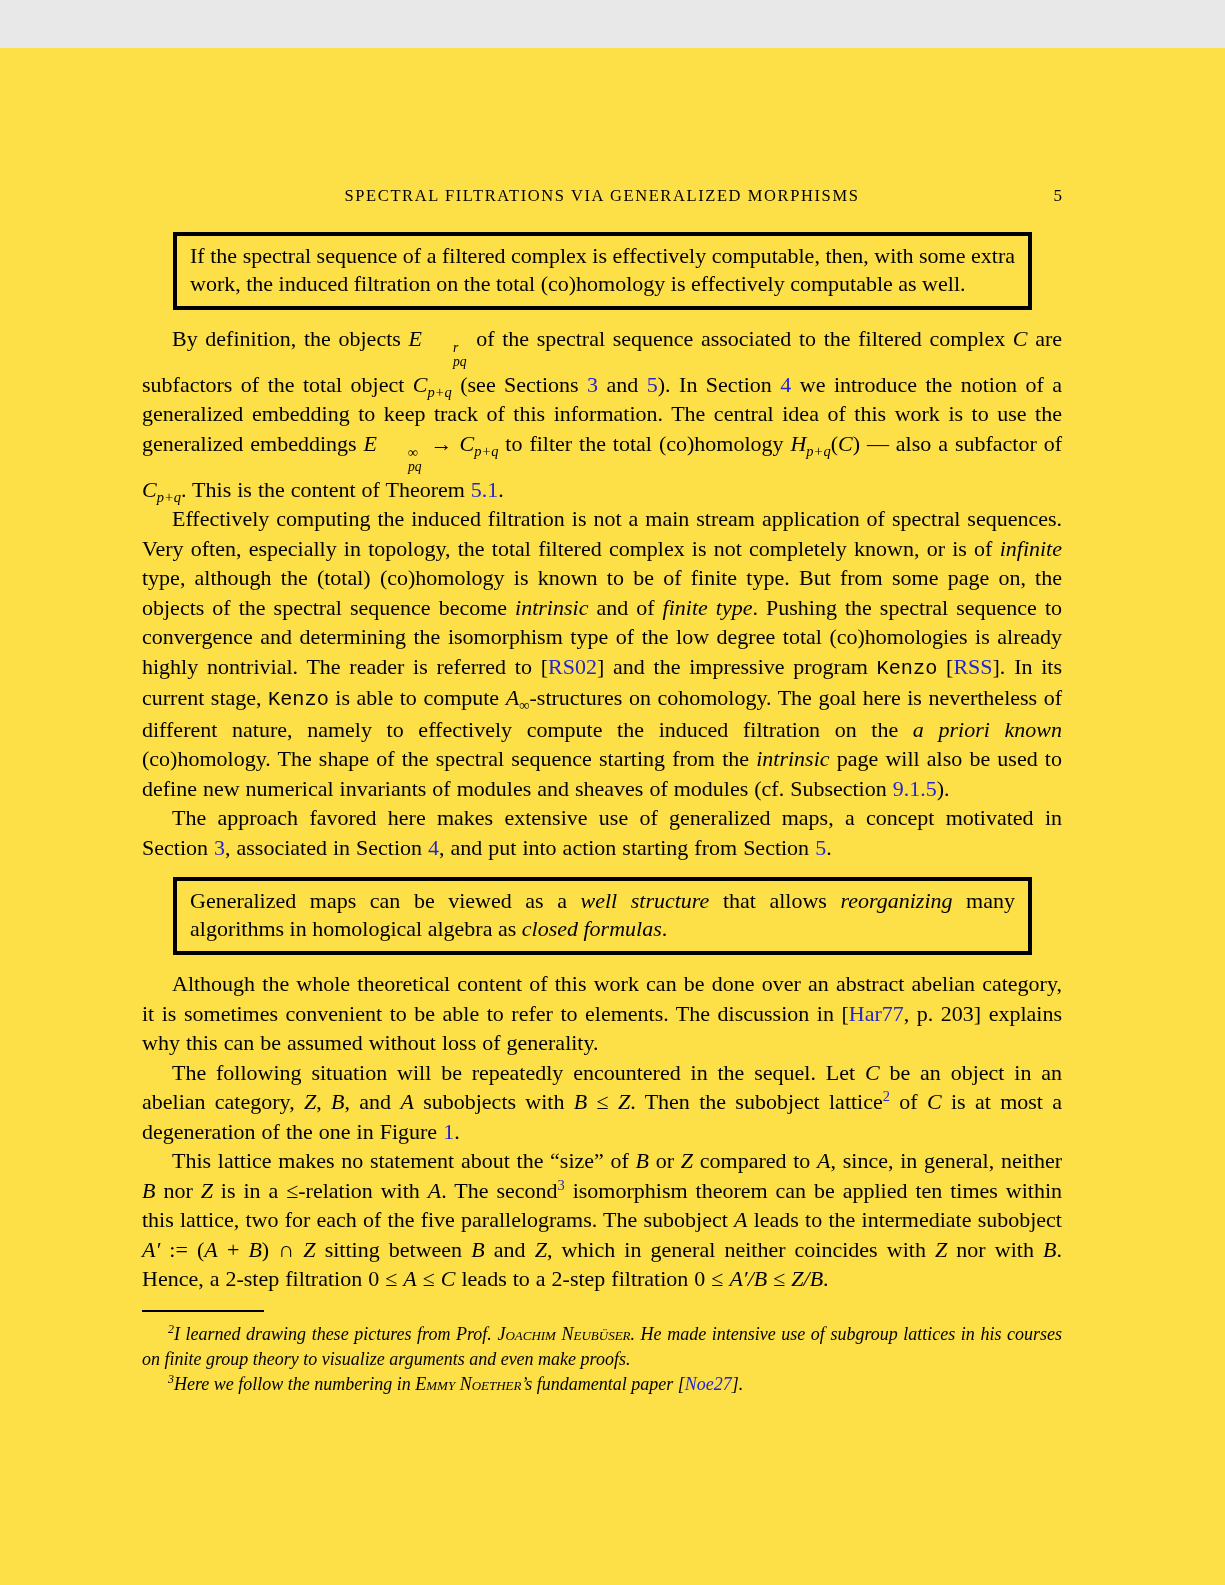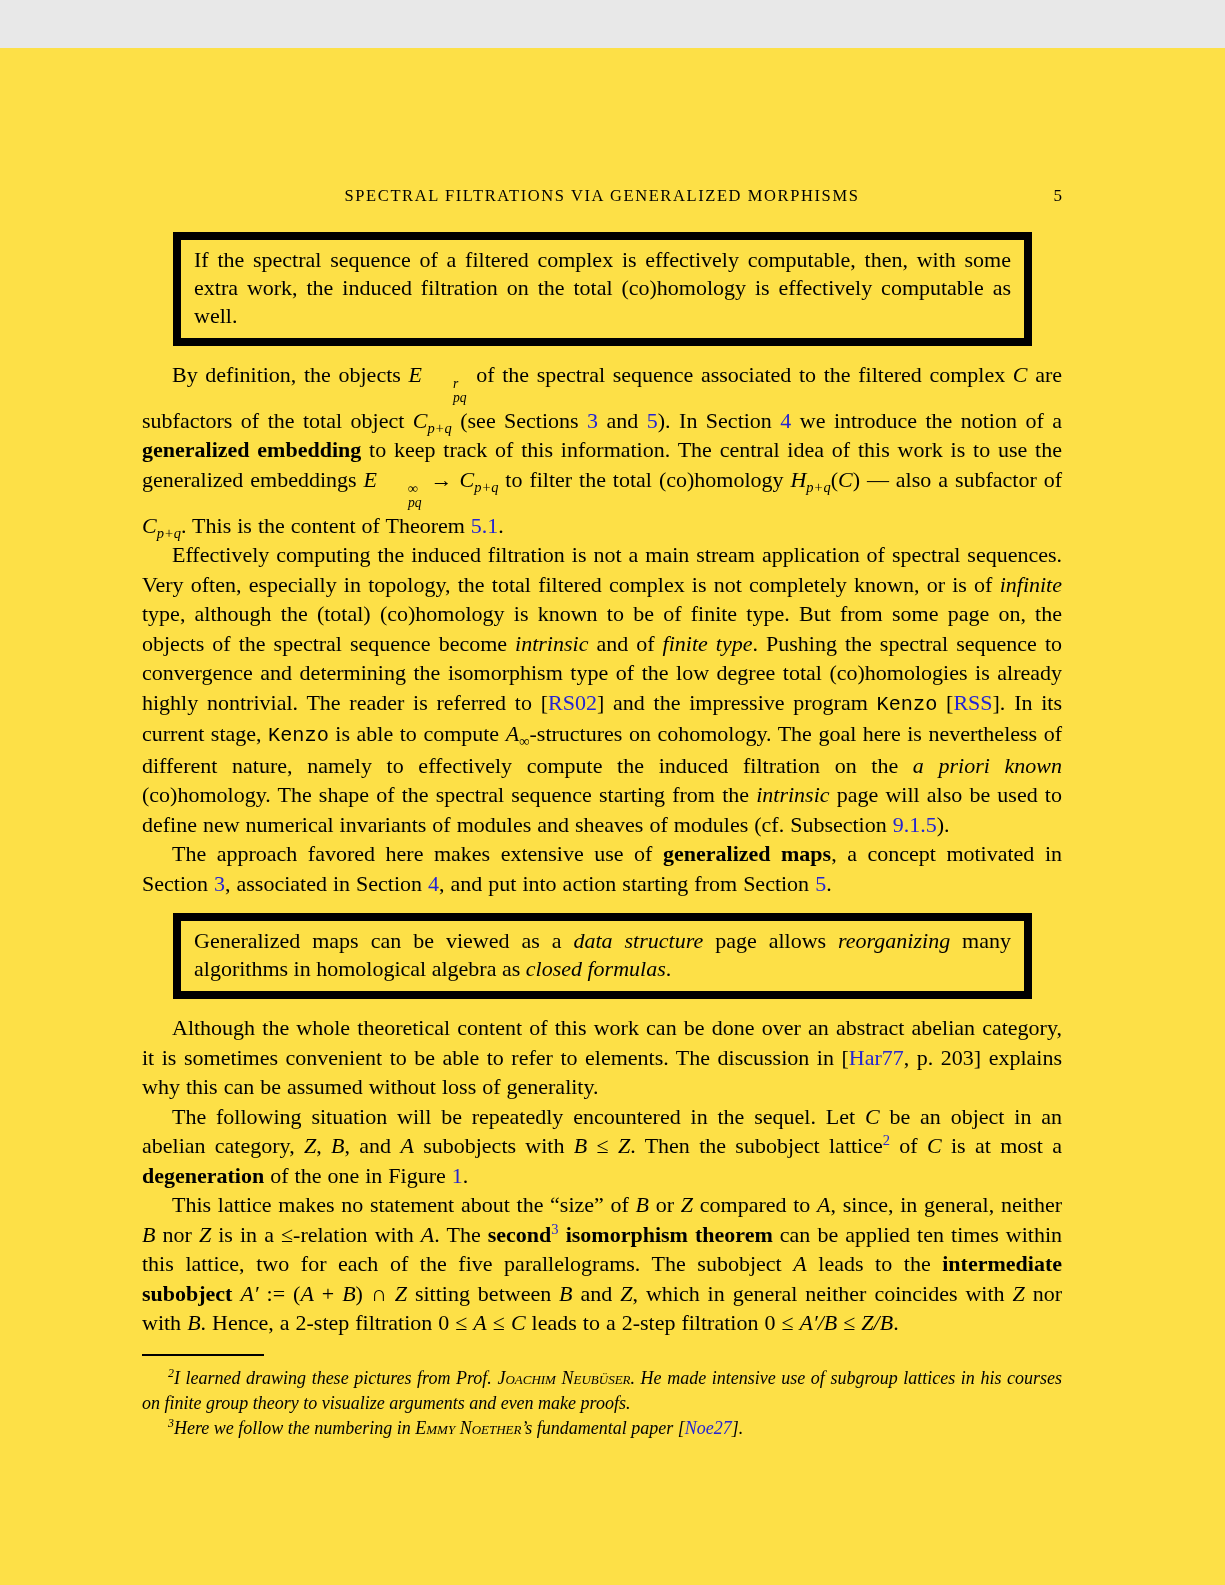--- a/index.html
+++ b/index.html
@@ -33,38 +33,38 @@
   }
   .para{
     font-size:22px;
     line-height:29.5px;
     text-align:justify;
     text-indent:30px;
     word-spacing:0.5px;
     margin:0;
   }
   .framed{
-    border:8px solid #000000;
+    border:4px solid #000000;
     margin:15px 30px 14px 31px;
     padding:6px 13px 8px 13px;
     font-size:22px;
     line-height:28px;
     text-align:justify;
     text-indent:0;
   }
   .heading{
     font-variant:small-caps;
     text-align:center;
     font-size:22px;
     letter-spacing:0.8px;
     margin:26px 0 18px 0;
   }
   .it{font-style:italic;}
   .mi{font-style:italic;}
-  .bf{font-weight:bold;}
+  .bf{font-weight:normal;}
   .tt{font-family:"Liberation Mono", monospace;font-size:0.92em;}
   .sc{font-variant:small-caps;}
   .lk{color:#2424d2;}
   .sup{vertical-align:super;font-size:0.66em;line-height:0;}
   .sub{vertical-align:sub;font-size:0.66em;line-height:0;font-style:italic;}
   .sub.rm{font-style:normal;}
   .stack{
     display:inline-flex;
     flex-direction:column;
     align-items:flex-start;
@@ -108,21 +108,21 @@
         <div class="framed"><span>If the spectral sequence of a filtered complex is effectively computable, then, with some extra work, the induced filtration on the total (co)homology is effectively computable as well.</span></div>
         <div class="para"><span>By definition, the objects </span><span class="mi">E</span><span class="mi stack">
             <span class="ss">r</span>
             <span class="ss">pq</span>
           </span><span> of the spectral sequence associated to the filtered complex </span><span class="mi">C</span><span> are subfactors of the total object </span><span class="mi">C</span><span class="sub">p+q</span><span> (see Sections </span><span class="lk">3</span><span> and </span><span class="lk">5</span><span>). In Section </span><span class="lk">4</span><span> we introduce the notion of a </span><span class="bf">generalized embedding</span><span> to keep track of this information. The central idea of this work is to use the generalized embeddings </span><span class="mi">E</span><span class="mi stack">
             <span class="ss">∞</span>
             <span class="ss">pq</span>
           </span><span> → </span><span class="mi">C</span><span class="sub">p+q</span><span> to filter the total (co)homology </span><span class="mi">H</span><span class="sub">p+q</span><span>(</span><span class="mi">C</span><span>) — also a subfactor of </span><span class="mi">C</span><span class="sub">p+q</span><span>. This is the content of Theorem </span><span class="lk">5.1</span><span>.</span></div>
         <div class="para"><span>Effectively computing the induced filtration is not a main stream application of spectral sequences. Very often, especially in topology, the total filtered complex is not completely known, or is of </span><span class="it">infinite</span><span> type, although the (total) (co)homology is known to be of finite type. But from some page on, the objects of the spectral sequence become </span><span class="it">intrinsic</span><span> and of </span><span class="it">finite type</span><span>. Pushing the spectral sequence to convergence and determining the isomorphism type of the low degree total (co)homologies is already highly nontrivial. The reader is referred to [</span><span class="lk">RS02</span><span>] and the impressive program </span><span class="tt">Kenzo</span><span> [</span><span class="lk">RSS</span><span>]. In its current stage, </span><span class="tt">Kenzo</span><span> is able to compute </span><span class="mi">A</span><span class="sub rm">∞</span><span>-structures on cohomology. The goal here is nevertheless of different nature, namely to effectively compute the induced filtration on the </span><span class="it">a priori known</span><span> (co)homology. The shape of the spectral sequence starting from the </span><span class="it">intrinsic</span><span> page will also be used to define new numerical invariants of modules and sheaves of modules (cf. Subsection </span><span class="lk">9.1.5</span><span>).</span></div>
         <div class="para"><span>The approach favored here makes extensive use of </span><span class="bf">generalized maps</span><span>, a concept motivated in Section </span><span class="lk">3</span><span>, associated in Section </span><span class="lk">4</span><span>, and put into action starting from Section </span><span class="lk">5</span><span>.</span></div>
-        <div class="framed"><span>Generalized maps can be viewed as a </span><span class="it">data structure</span><span> page allows </span><span class="it">reorganizing</span><span> many algorithms in homological algebra as </span><span class="it">closed formulas</span><span>.</span></div>
+        <div class="framed"><span>Generalized maps can be viewed as a </span><span class="it">well structure</span><span> that allows </span><span class="it">reorganizing</span><span> many algorithms in homological algebra as </span><span class="it">closed formulas</span><span>.</span></div>
         <div class="para"><span>Although the whole theoretical content of this work can be done over an abstract abelian category, it is sometimes convenient to be able to refer to elements. The discussion in [</span><span class="lk">Har77</span><span>, p. 203] explains why this can be assumed without loss of generality.</span></div>
         <div class="para"><span>The following situation will be repeatedly encountered in the sequel. Let </span><span class="mi">C</span><span> be an object in an abelian category, </span><span class="mi">Z</span><span>, </span><span class="mi">B</span><span>, and </span><span class="mi">A</span><span> subobjects with </span><span class="mi">B</span><span> ≤ </span><span class="mi">Z</span><span>. Then the subobject lattice</span><span class="sup lk">2</span><span> of </span><span class="mi">C</span><span> is at most a </span><span class="bf">degeneration</span><span> of the one in Figure </span><span class="lk">1</span><span>.</span></div>
         <div class="para"><span>This lattice makes no statement about the “size” of </span><span class="mi">B</span><span> or </span><span class="mi">Z</span><span> compared to </span><span class="mi">A</span><span>, since, in general, neither </span><span class="mi">B</span><span> nor </span><span class="mi">Z</span><span> is in a ≤-relation with </span><span class="mi">A</span><span>. The </span><span class="bf">second</span><span class="sup lk">3</span><span> </span><span class="bf">isomorphism theorem</span><span> can be applied ten times within this lattice, two for each of the five parallelograms. The subobject </span><span class="mi">A</span><span> leads to the </span><span class="bf">intermediate subobject</span><span> </span><span class="mi">A′</span><span> := (</span><span class="mi">A</span><span> + </span><span class="mi">B</span><span>) ∩ </span><span class="mi">Z</span><span> sitting between </span><span class="mi">B</span><span> and </span><span class="mi">Z</span><span>, which in general neither coincides with </span><span class="mi">Z</span><span> nor with </span><span class="mi">B</span><span>. Hence, a 2-step filtration 0 ≤ </span><span class="mi">A</span><span> ≤ </span><span class="mi">C</span><span> leads to a 2-step filtration 0 ≤ </span><span class="mi">A′/B</span><span> ≤ </span><span class="mi">Z/B</span><span>.</span></div>
       </div>
     <div class="fnrule"></div>
     <div id="footnotes">
         <div class="footnote"><span class="sup rm">2</span><span>I learned drawing these pictures from Prof. </span><span class="sc">Joachim Neubüser</span><span>. He made intensive use of subgroup lattices in his courses on finite group theory to visualize arguments and even make proofs.</span></div>
         <div class="footnote"><span class="sup rm">3</span><span>Here we follow the numbering in </span><span class="sc">Emmy Noether</span><span>’s fundamental paper [</span><span class="lk">Noe27</span><span>].</span></div>
       </div>
   </div>

